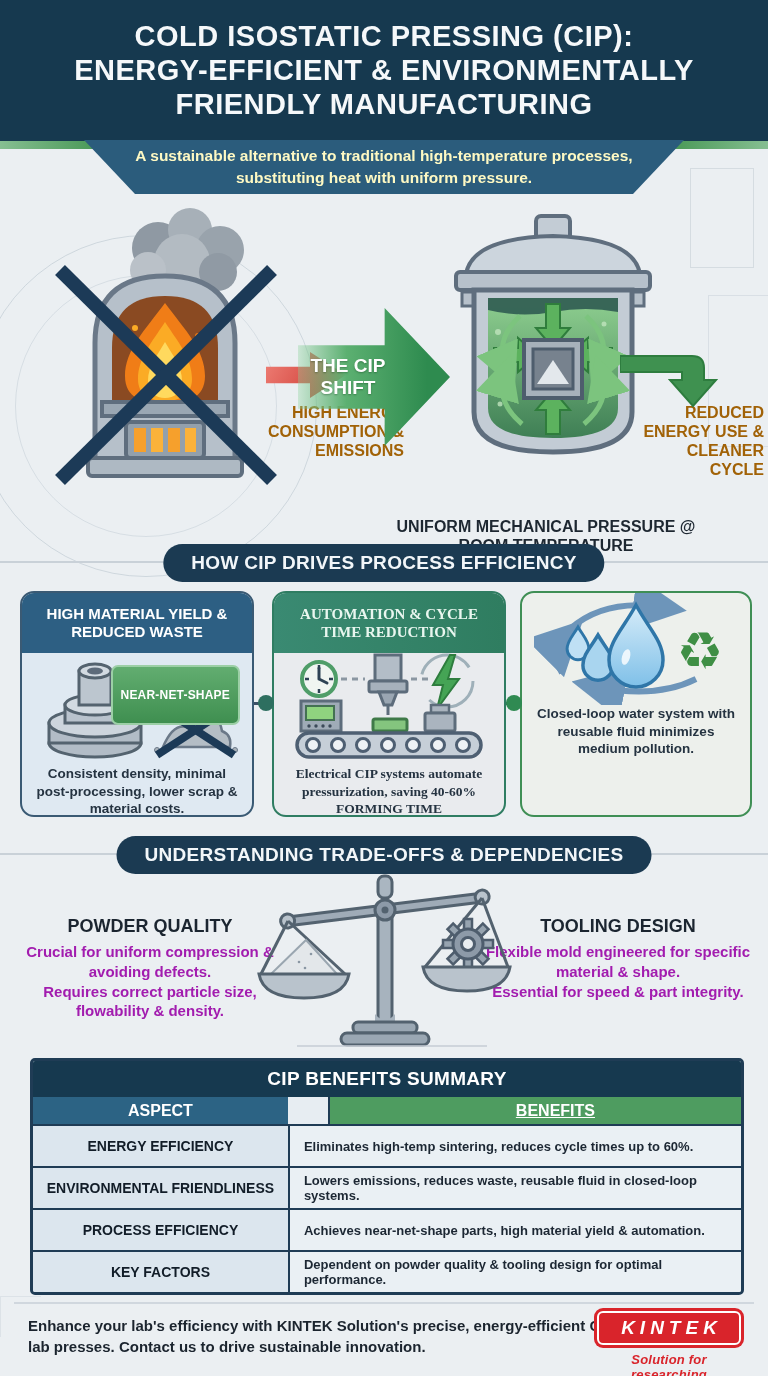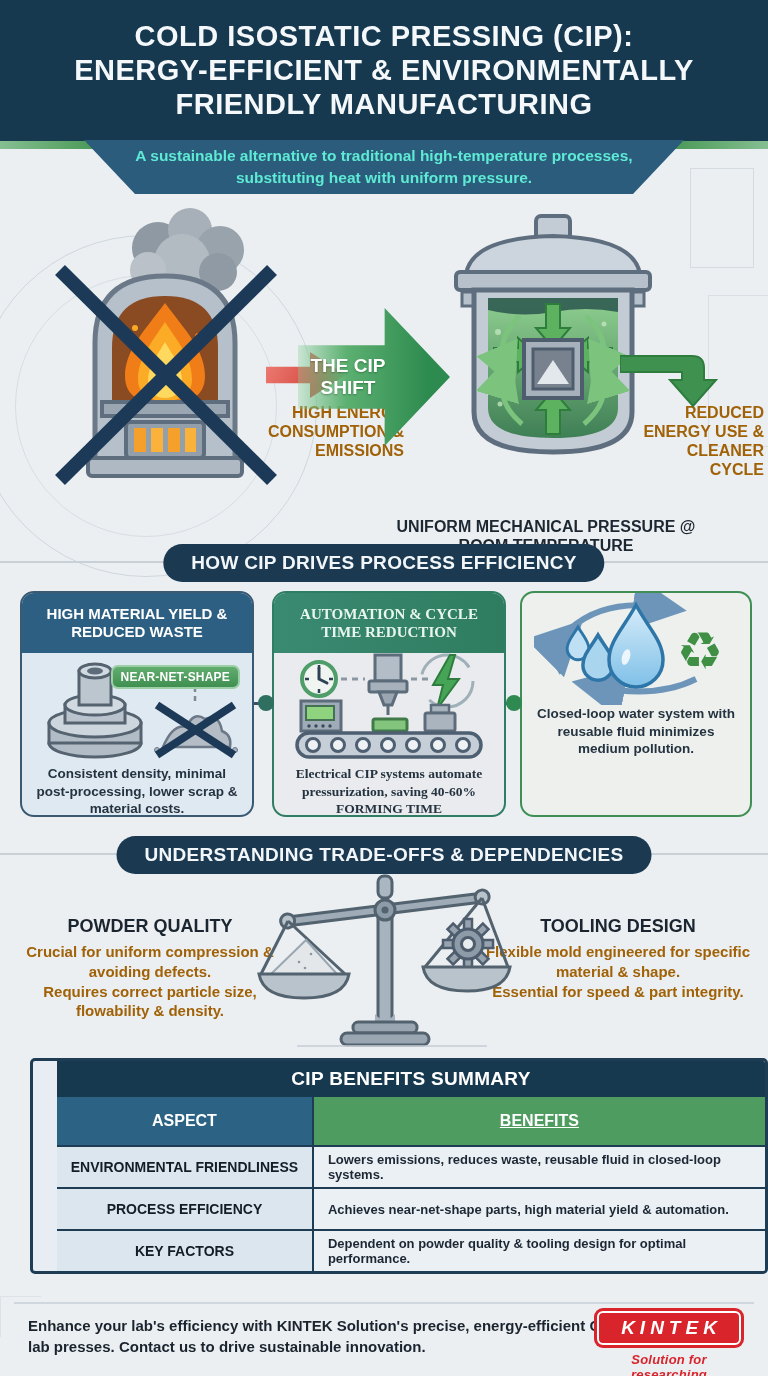--- a/index.html
+++ b/index.html
@@ -10,21 +10,21 @@
   .deco.circle{border:1.5px solid #b7c2cc;border-radius:50%;}
   .deco.box{border:1px solid #c3ccd4;}
   .deco.hline{background:#c9d1d8;height:1.5px;}
   
   .header{position:absolute;left:0;top:0;width:768px;height:141px;background:#16394f;z-index:3;}
   .header .title{margin-top:20px;text-align:center;color:#f5f8fa;font-weight:800;font-size:29px;line-height:1.17;letter-spacing:.5px;}
   .green-strip{position:absolute;left:0;top:140px;width:768px;height:9px;z-index:2;
     background:linear-gradient(90deg,#86bf92,#4c9a59 12%,#3f8d4e 50%,#4c9a59 88%,#86bf92);}
   .subtitle-banner{position:absolute;left:84px;top:140px;width:600px;height:54px;z-index:4;background:#2b5c7c;
     clip-path:polygon(0 0,100% 0,91.5% 100%,8.5% 100%);display:flex;align-items:center;justify-content:center;}
-  .subtitle-banner .sub{width:520px;text-align:center;color:#5eead4;font-size:15.5px;font-weight:600;line-height:1.45;}
+  .subtitle-banner .sub{width:520px;text-align:center;color:#fef9c3;font-size:15.5px;font-weight:600;line-height:1.45;}
   
   .note{position:absolute;text-align:right;font-weight:800;color:#a16207;line-height:1.18;}
   .caption{position:absolute;text-align:center;font-weight:800;color:#1d2731;line-height:1.2;font-size:16.5px;}
   .arrow-red{position:absolute;left:266px;top:352px;width:80px;height:46px;z-index:1;
     background:linear-gradient(120deg,#ef8077,#c62b24);
     clip-path:polygon(0 32%,55% 32%,55% 0,100% 50%,55% 100%,55% 68%,0 68%);}
   .arrow-green{position:absolute;left:298px;top:308px;width:152px;height:138px;z-index:2;
     background:linear-gradient(90deg,rgba(140,211,155,.35),#5cb071 32%,#2e8b4f 85%);
     clip-path:polygon(0 27%,57% 27%,57% 0,100% 50%,57% 100%,57% 73%,0 73%);}
   .arrow-green .shift-text{position:absolute;left:2px;top:0;width:96px;height:100%;display:flex;flex-direction:column;
@@ -33,31 +33,31 @@
   .pill{position:absolute;left:50%;transform:translateX(-50%);background:#1b3a52;color:#f2f6f9;font-weight:800;
     font-size:19px;letter-spacing:.3px;padding:8px 28px;border-radius:22px;white-space:nowrap;z-index:2;}
   
   .card{position:absolute;top:591px;height:222px;border-radius:14px;overflow:hidden;background:#e8ebee;z-index:2;
     display:flex;flex-direction:column;}
   .card .chead{min-height:52px;display:flex;align-items:center;justify-content:center;text-align:center;
     color:#fff;font-weight:800;font-size:15px;line-height:1.2;padding:4px 10px;}
   .card .cbody{flex:1;position:relative;display:flex;flex-direction:column;align-items:center;}
   .card .ctext{text-align:center;font-size:13.5px;font-weight:600;color:#253341;line-height:1.3;padding:0 12px 8px;}
   .badge{position:absolute;right:12px;top:12px;background:linear-gradient(180deg,#62ad70,#3f8f50);
-    border:2px solid #9ccfa6;color:#fff;font-weight:800;font-size:12px;padding:3px 8px;border-radius:7px;letter-spacing:.2px;}
+    border:2px solid #9ccfa6;color:#fff;font-weight:800;font-size:12px;padding:21px 8px;border-radius:7px;letter-spacing:.2px;}
   .conn-line{position:absolute;height:3px;background:#3c5166;z-index:1;}
   .conn-dot{position:absolute;width:16px;height:16px;border-radius:50%;z-index:3;}
   
   .to-title{position:absolute;text-align:center;font-weight:800;font-size:18px;color:#1b2530;}
-  .to-body{position:absolute;text-align:center;font-weight:600;font-size:15px;color:#a16207;line-height:1.32;}
+  .to-body{position:absolute;text-align:center;font-weight:600;font-size:15px;color:#a21caf;line-height:1.32;}
   
   .sum-table{position:absolute;left:30px;top:1058px;width:708px;border:3px solid #1f3c55;border-radius:5px;
-    overflow:hidden;background:#e7edf2;z-index:2;padding-left:24px;}
+    overflow:hidden;background:#e7edf2;z-index:2;}
   .sum-title{height:36px;background:#16394f;color:#fff;font-weight:800;font-size:19px;display:flex;align-items:center;justify-content:center;letter-spacing:.3px;}
-  .sum-head{display:grid;grid-template-columns:36% 64%;height:48px;}
+  .sum-head{display:grid;grid-template-columns:36% 64%;height:27px;gap:40px;}
   .sum-head .h1{background:#2c6384;}
   .sum-head .h2{background:#4e9c60;border-left:2.5px solid #1f3c55;text-decoration:underline;}
   .sum-head div{display:flex;align-items:center;justify-content:center;color:#fff;font-weight:800;font-size:16px;}
   .sum-row{display:grid;grid-template-columns:36% 64%;height:40px;border-top:2.5px solid #1f3c55;}
   .sum-row .ca{background:#dce6ee;display:flex;align-items:center;justify-content:center;
     font-weight:800;font-size:14px;color:#121d28;text-align:center;padding:0 6px;}
   .sum-row .cb{background:#eaf0f4;border-left:2.5px solid #1f3c55;display:flex;align-items:center;
     font-weight:600;font-size:13px;color:#1c2733;padding:0 14px;}
   
   .footer-text{position:absolute;left:28px;top:1315px;width:592px;font-size:15px;font-weight:700;color:#1b242e;line-height:1.4;}
@@ -365,20 +365,24 @@
     <div>Essential for speed &amp; part integrity.</div>
   </div>
 
   <div class="sum-table">
     <div class="sum-title">CIP BENEFITS SUMMARY</div>
     <div class="sum-head">
       <div class="h1">ASPECT</div>
       <div class="h2">BENEFITS</div>
     </div>
     <div class="sum-row">
+      <div class="ca">ENERGY EFFICIENCY</div>
+      <div class="cb">Eliminates high-temp sintering, reduces cycle times up to 60%.</div>
+    </div>
+    <div class="sum-row">
       <div class="ca">ENVIRONMENTAL FRIENDLINESS</div>
       <div class="cb">Lowers emissions, reduces waste, reusable fluid in closed-loop systems.</div>
     </div>
     <div class="sum-row">
       <div class="ca">PROCESS EFFICIENCY</div>
       <div class="cb">Achieves near-net-shape parts, high material yield &amp; automation.</div>
     </div>
     <div class="sum-row">
       <div class="ca">KEY FACTORS</div>
       <div class="cb">Dependent on powder quality &amp; tooling design for optimal performance.</div>

